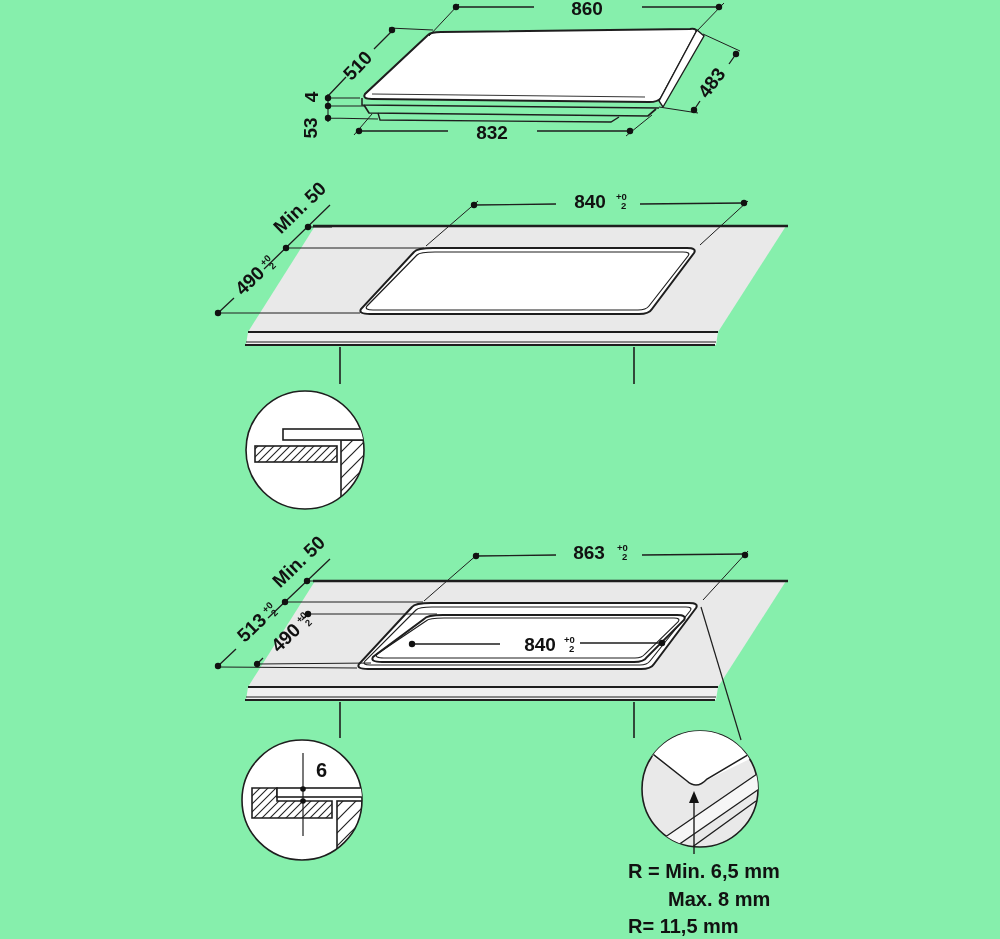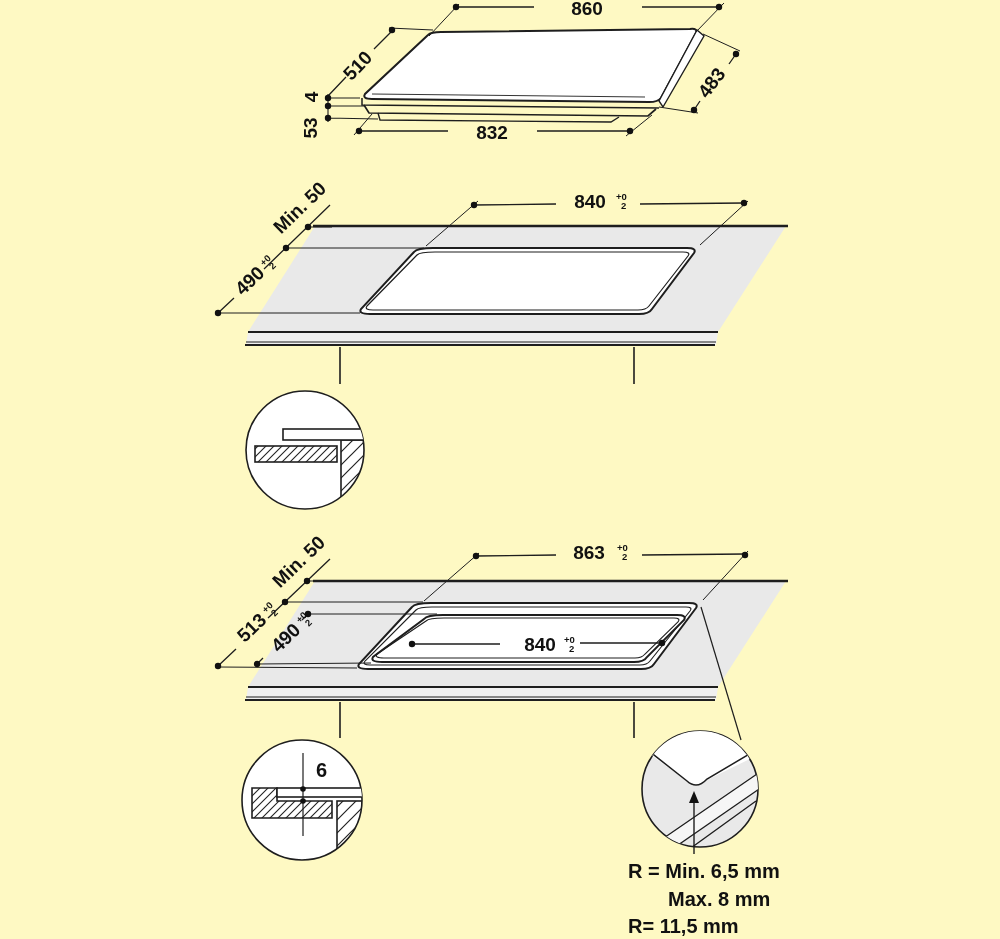--- a/index.html
+++ b/index.html
@@ -1,16 +1,16 @@
 <!DOCTYPE html>
 <html><head>
 <meta charset="utf-8">
 <style>
   html,body{margin:0;padding:0;background:#ffffff;}
-  .canvas{position:relative;width:1000px;height:939px;background:#fef9c3;overflow:hidden;
+  .canvas{position:relative;width:1000px;height:939px;background:#86efac;overflow:hidden;
           font-family:"Liberation Sans","DejaVu Sans",sans-serif;}
   svg{position:absolute;left:0;top:0;}
   text{fill:#111111;font-family:"Liberation Sans","DejaVu Sans",sans-serif;font-weight:700;}
   .dim{font-size:19px;}
   .tol{font-size:9.5px;}
   .big{font-size:20px;}
   .note{font-size:20px;}
 </style>
 </head>
 <body>

